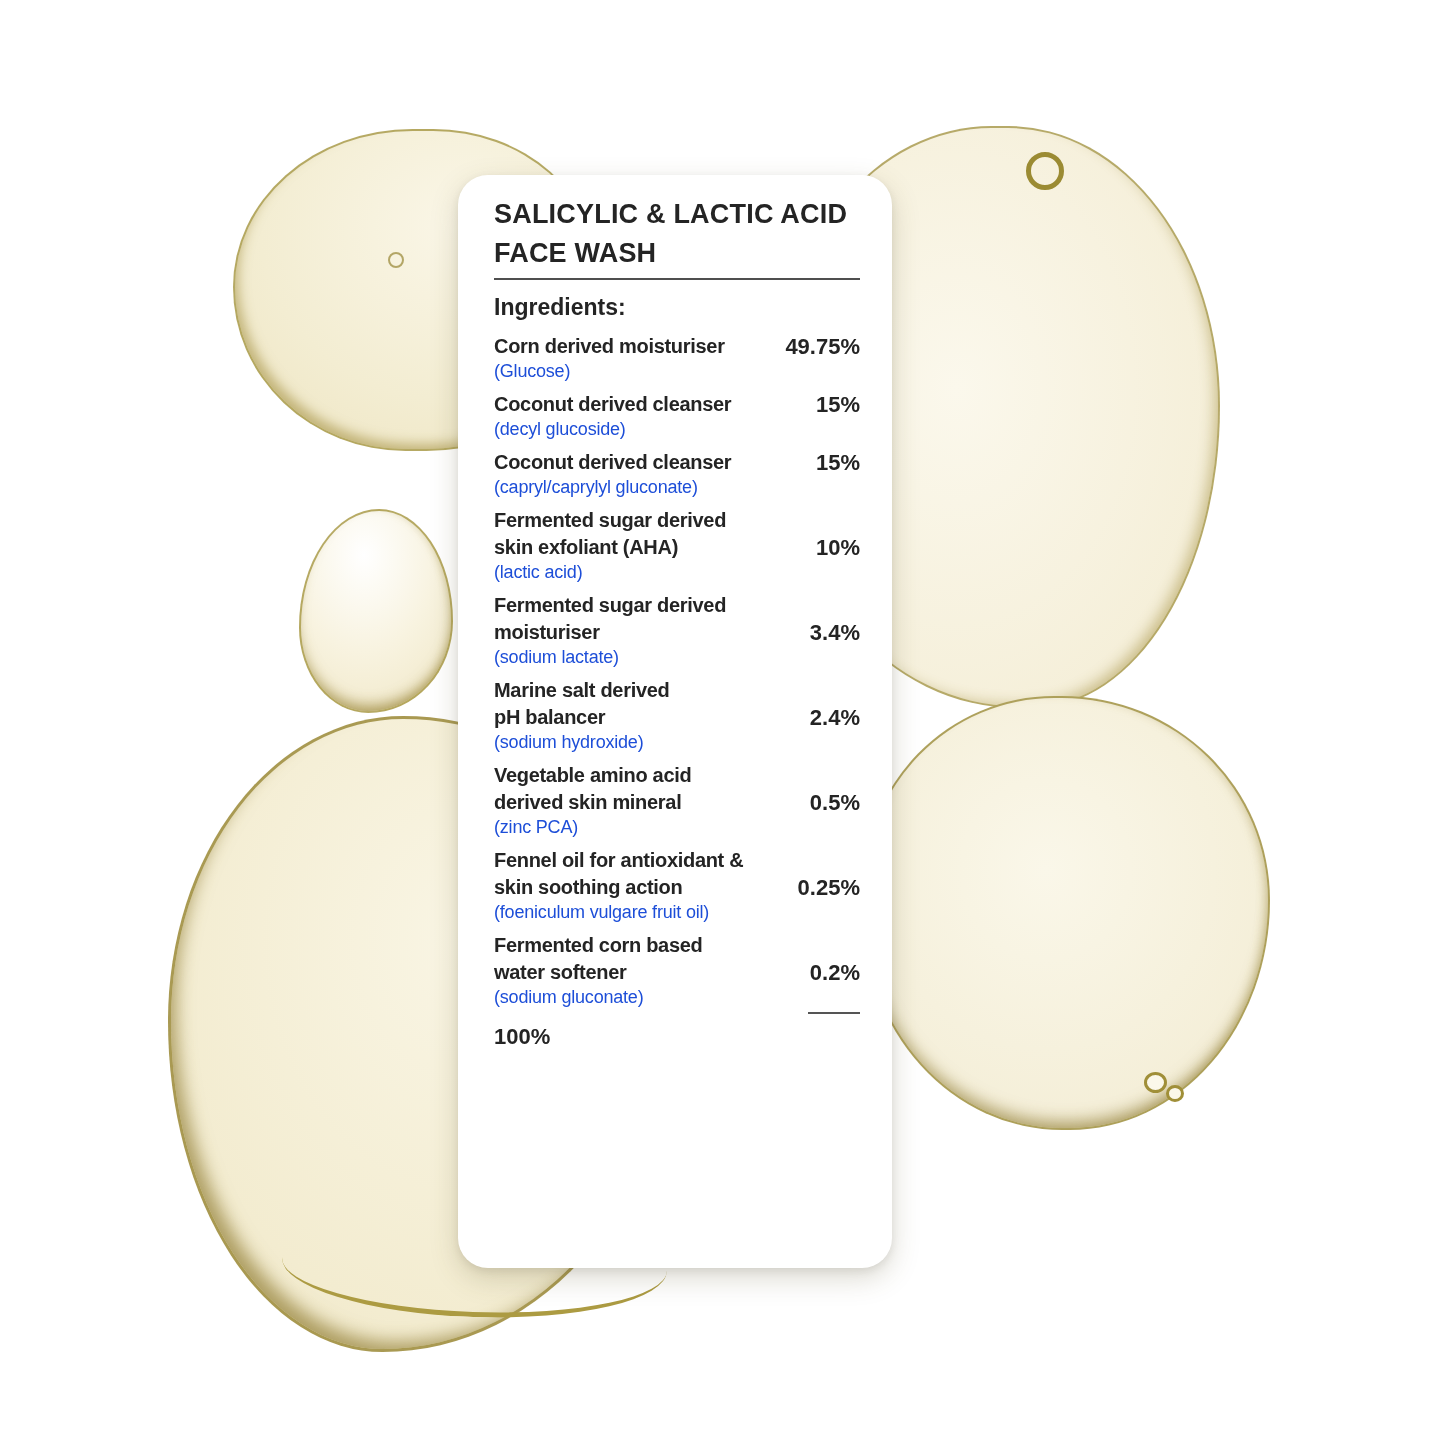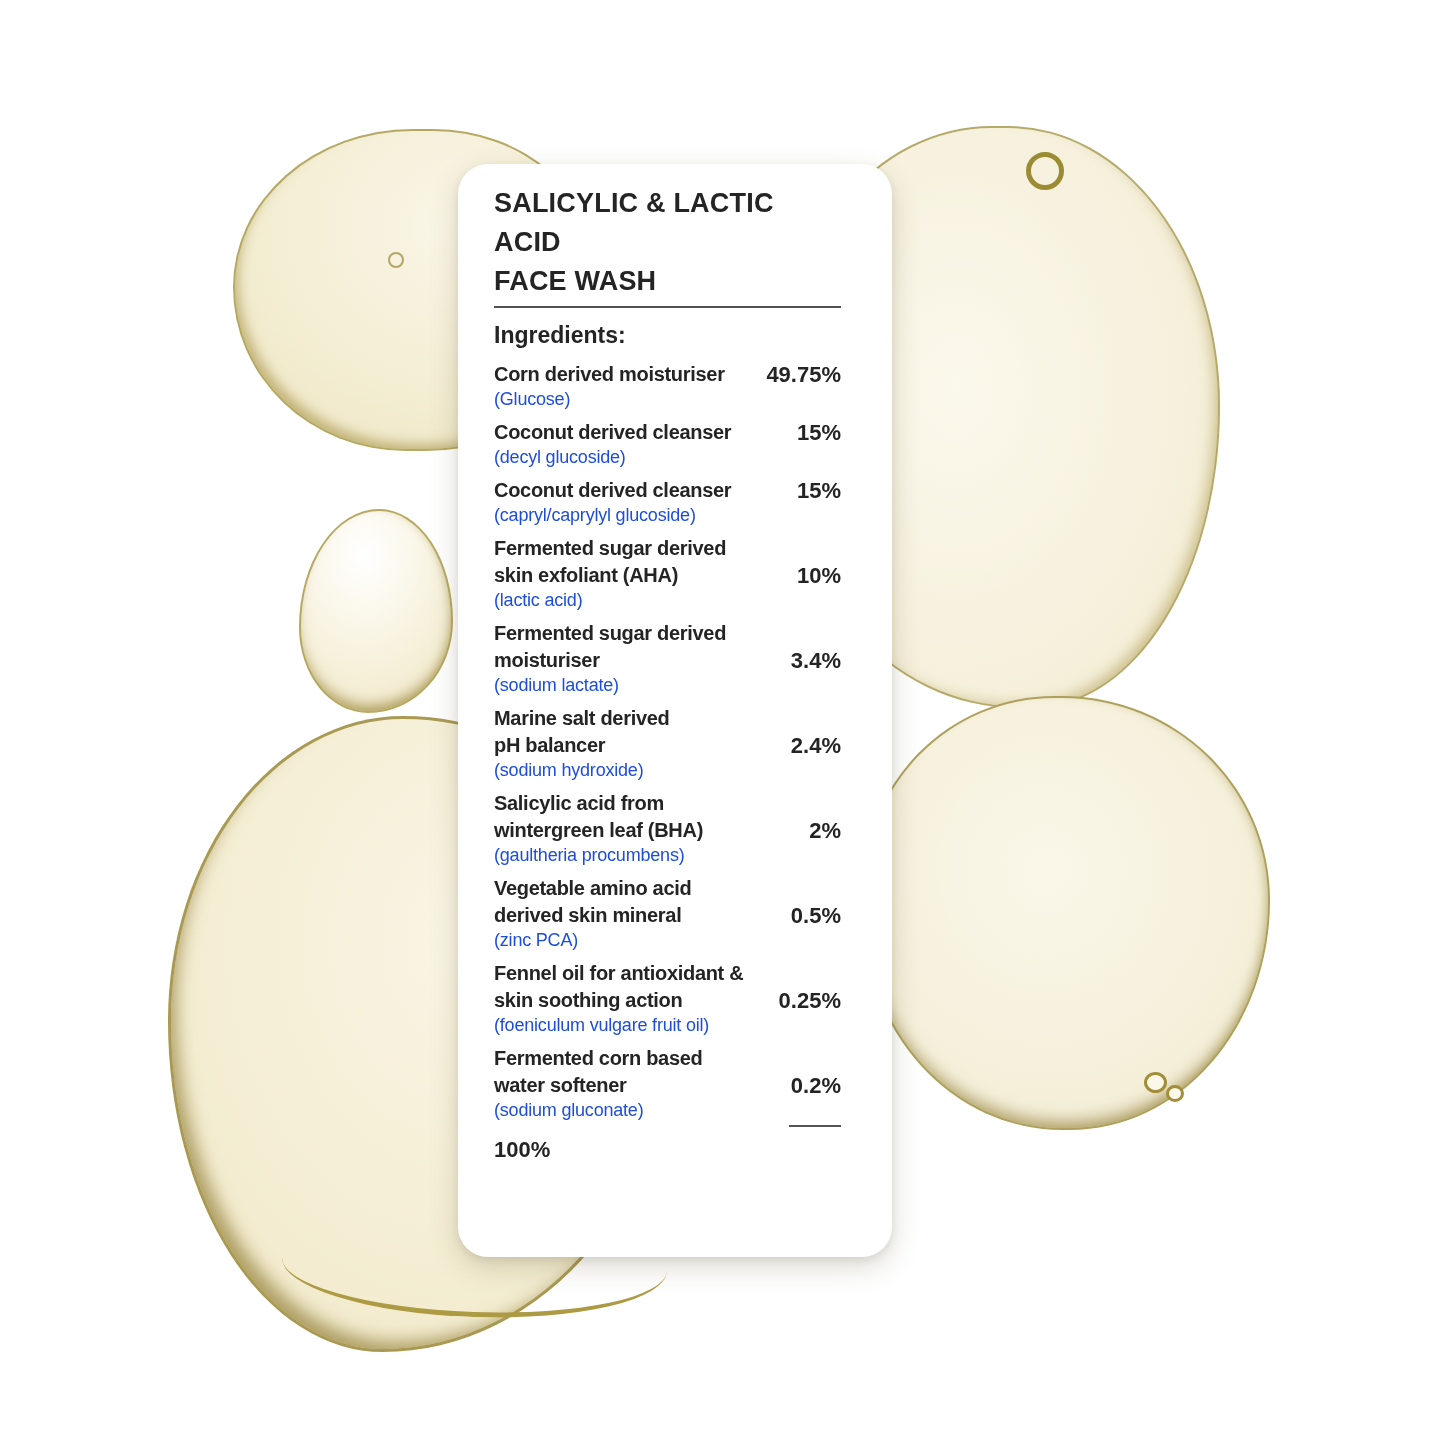--- a/index.html
+++ b/index.html
@@ -59,23 +59,23 @@
     position:absolute; z-index:2; border-radius:50%; background:transparent;
   }
   .ring-top{left:1026px; top:152px; width:28px; height:28px; border:5px solid #9b8b33;}
   .dot-bubble{left:388px; top:252px; width:12px; height:12px; border:2px solid rgba(150,132,50,.7);}
   .bubble-1{left:1144px; top:1072px; width:17px; height:15px; border:3px solid #a08f38; background:#fbf8ea;}
   .bubble-2{left:1166px; top:1085px; width:12px; height:11px; border:3px solid #a08f38; background:#fbf8ea;}
 
   
   .card{
     position:absolute; z-index:10;
-    left:458px; top:164px; width:434px; height:1093px;
+    left:458px; top:175px; width:434px; height:1093px;
     box-sizing:border-box;
-    padding:20px 51px 0 36px;
+    padding:20px 32px 0 36px;
     background:#ffffff;
     border-radius:30px;
     box-shadow:0 10px 28px rgba(95,85,45,.22), 0 3px 8px rgba(0,0,0,.08);
     color:#242424;
     overflow:hidden;
   }
   .card-title{
     font-size:27px; line-height:39px; font-weight:700;
     letter-spacing:.2px; white-space:pre-line; color:#242424;
   }
@@ -142,21 +142,21 @@
           <div class="pct">15%</div>
         </div>
         <div class="detail">(decyl glucoside)</div>
       </div>
 
       <div class="entry">
         <div class="row-top">
           <div class="name">Coconut derived cleanser</div>
           <div class="pct">15%</div>
         </div>
-        <div class="detail">(capryl/caprylyl glucoside)</div>
+        <div class="detail">(capryl/caprylyl gluconate)</div>
       </div>
 
       <div class="entry">
         <div class="row-top">
           <div class="name">Fermented sugar derived
 skin exfoliant (AHA)</div>
           <div class="pct">10%</div>
         </div>
         <div class="detail">(lactic acid)</div>
       </div>
@@ -172,28 +172,20 @@
 
       <div class="entry">
         <div class="row-top">
           <div class="name">Marine salt derived
 pH balancer</div>
           <div class="pct">2.4%</div>
         </div>
         <div class="detail">(sodium hydroxide)</div>
       </div>
 
-      <div class="entry">
-        <div class="row-top">
-          <div class="name">Salicylic acid from
-wintergreen leaf (BHA)</div>
-          <div class="pct">2%</div>
-        </div>
-        <div class="detail">(gaultheria procumbens)</div>
-      </div>
 
 
       <div class="entry">
         <div class="row-top">
           <div class="name">Vegetable amino acid
 derived skin mineral</div>
           <div class="pct">0.5%</div>
         </div>
         <div class="detail">(zinc PCA)</div>
       </div>

